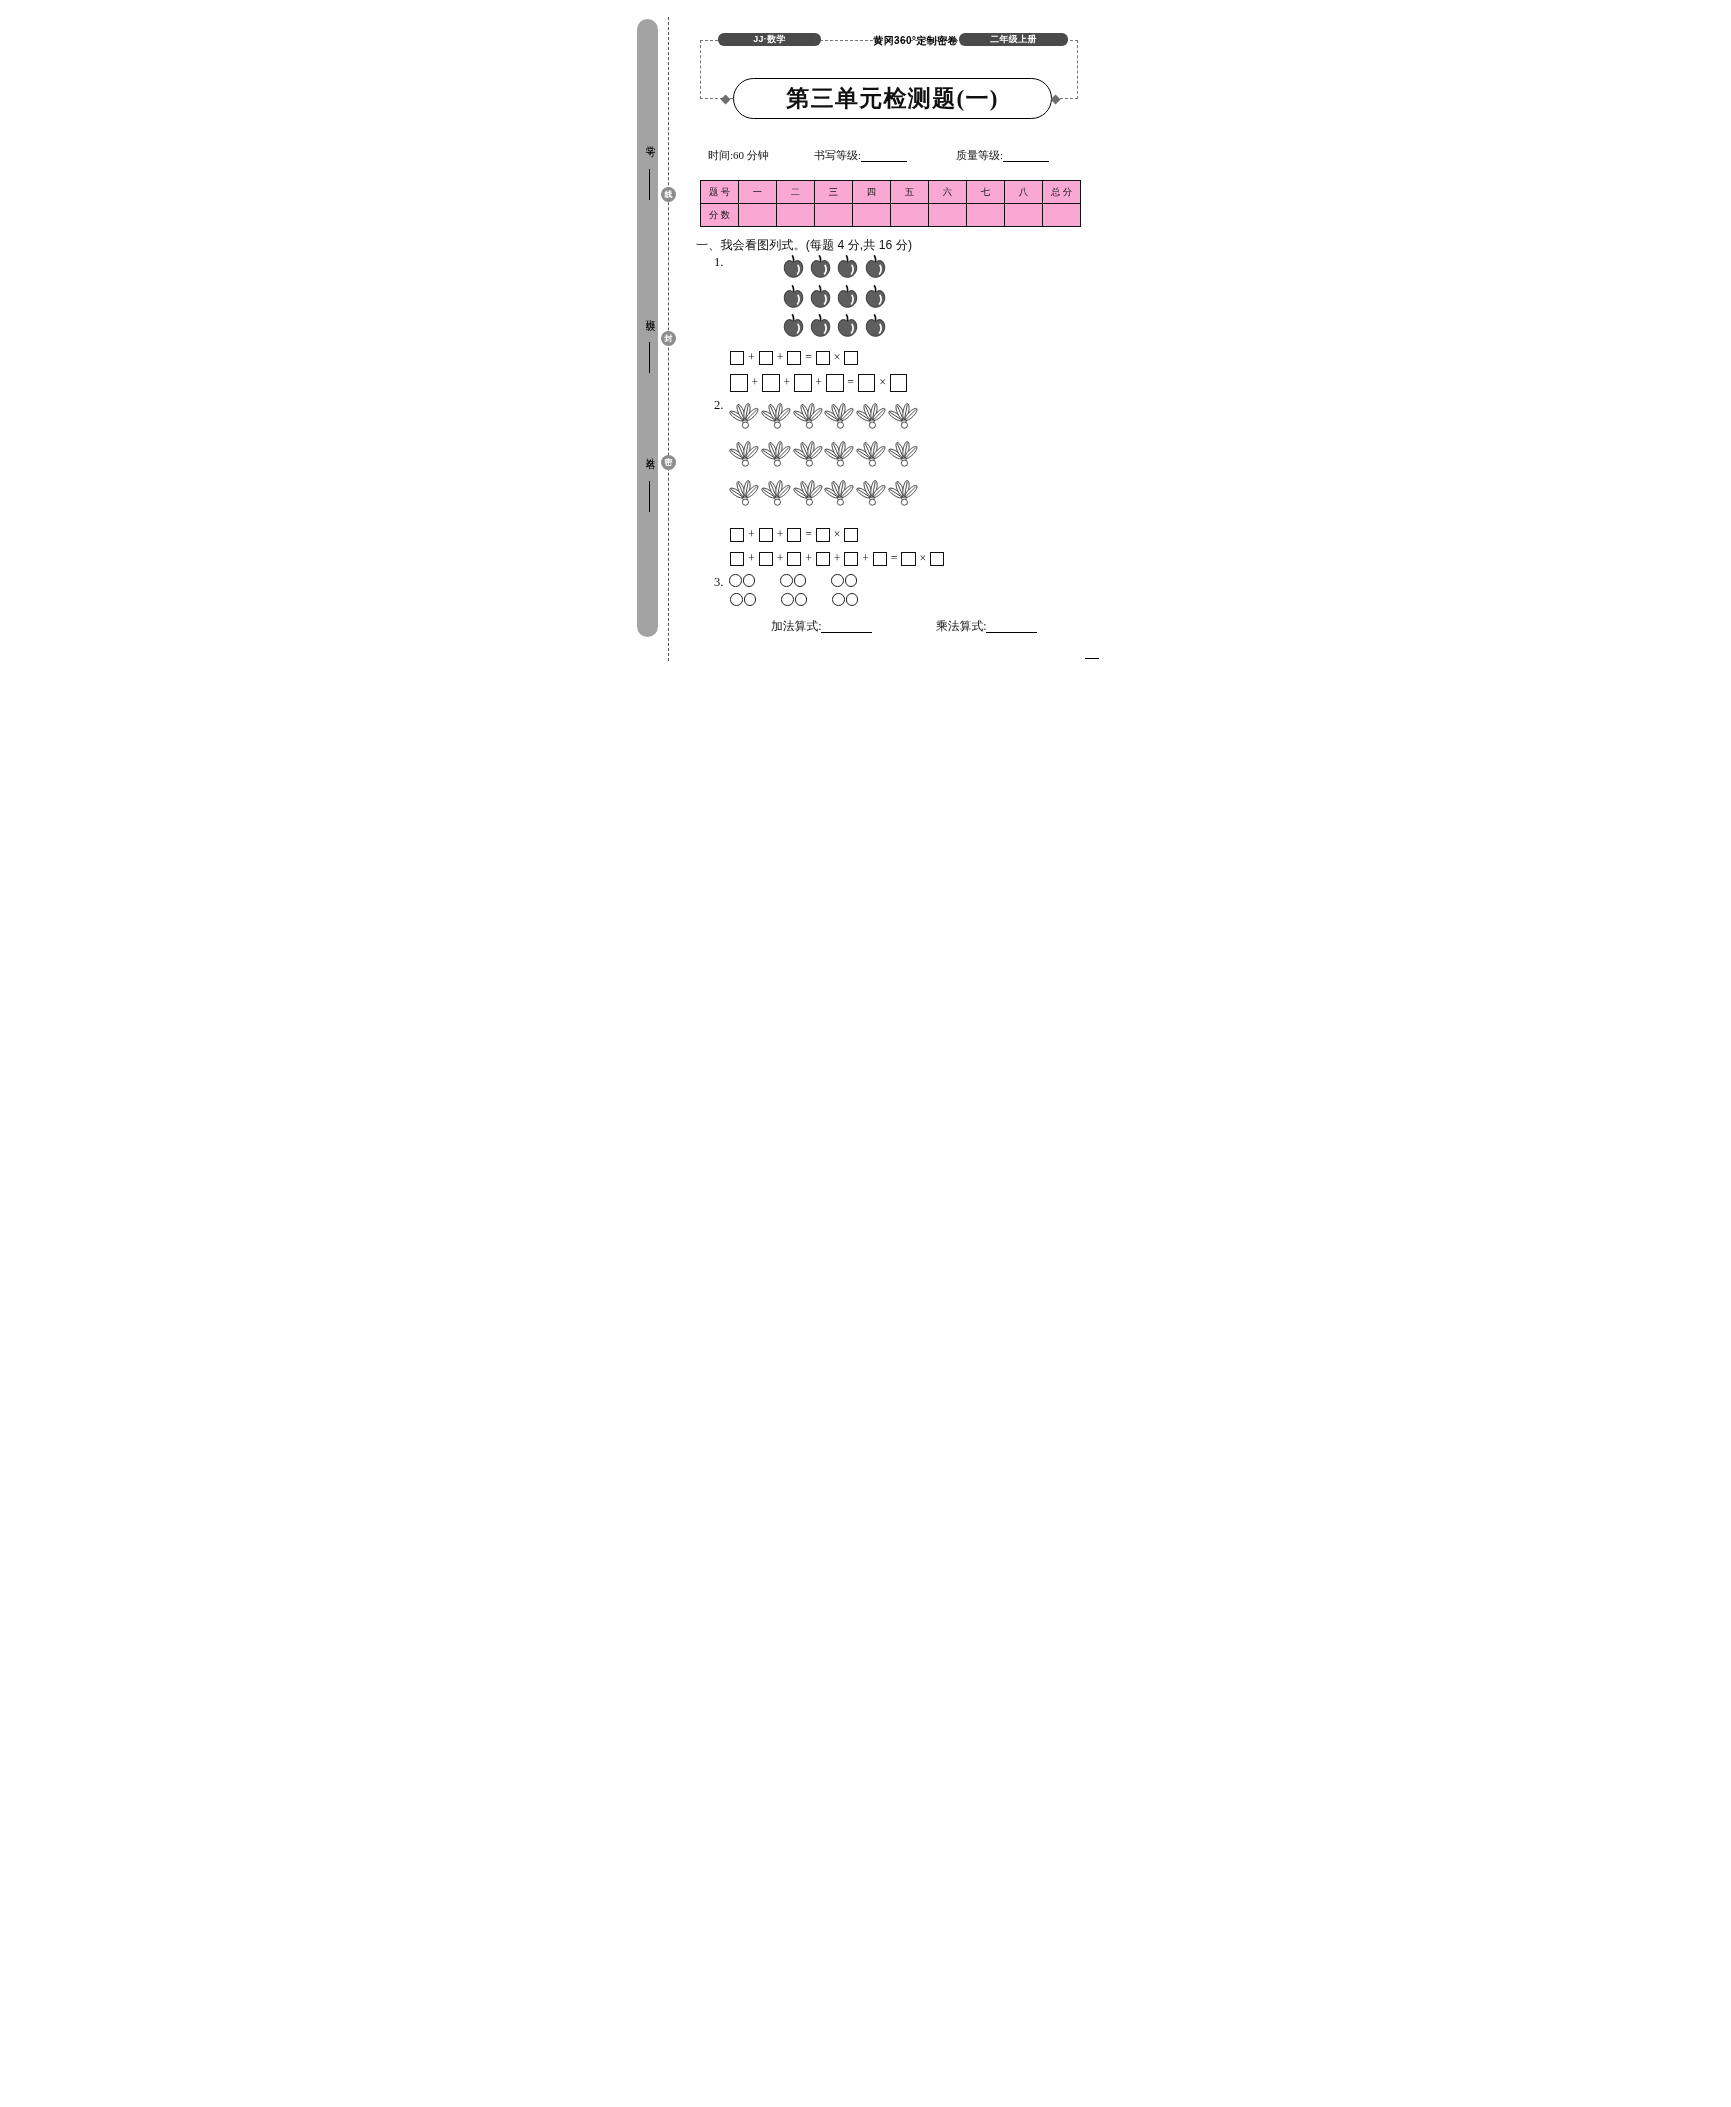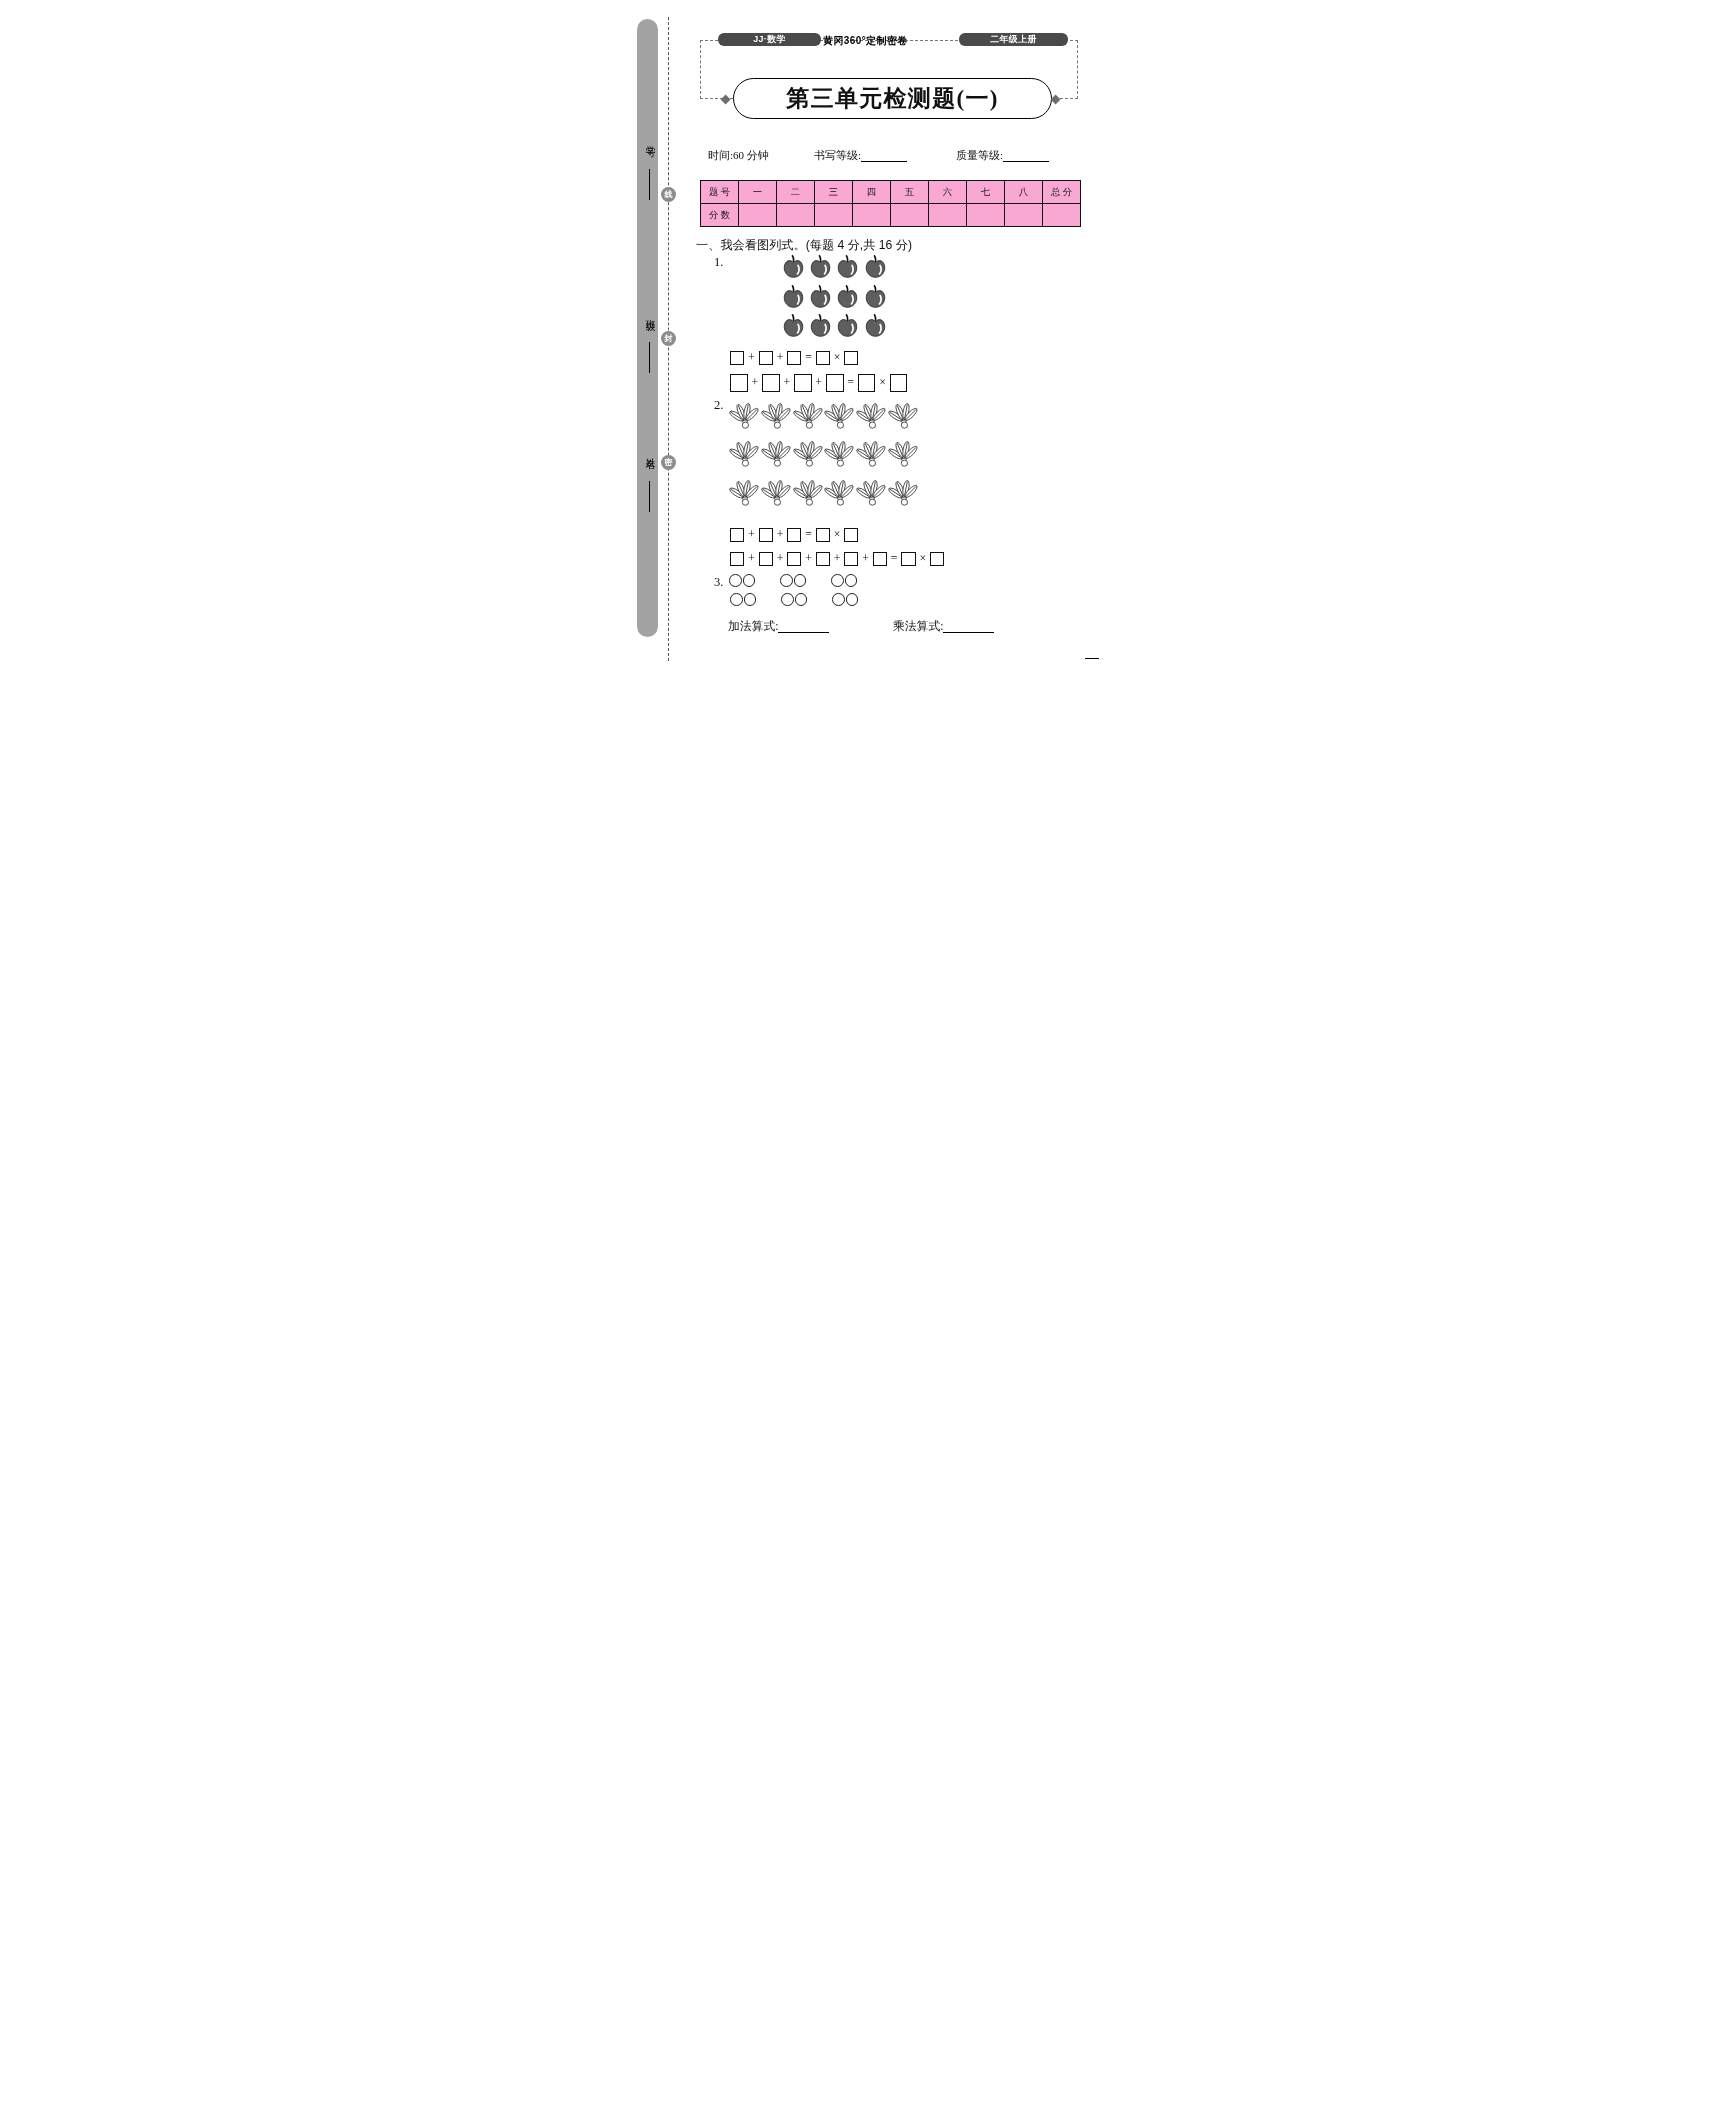--- a/index.html
+++ b/index.html
@@ -37,21 +37,21 @@
   }
   .pill {
     position:absolute; height:13px; border-radius:6px;
     background:var(--badge-bg,#4a4a4a); color:#fff;
     font-family:"Liberation Sans", sans-serif; font-weight:bold; font-size:8.9px;
     display:flex; align-items:center; justify-content:center; letter-spacing:0.4px;
   }
   .subject-pill { left:93px; top:33px; width:103px; }
   .grade-pill   { left:334px; top:33px; width:109px; }
   .brand-text {
-    position:absolute; left:198px; top:34px; width:135px; text-align:left;
+    position:absolute; left:198px; top:34px; width:135px; text-align:right;
     font-family:"Liberation Sans", sans-serif; font-weight:bold; font-size:10px;
     letter-spacing:0.4px; color:#000;
   }
   .title-box {
     position:absolute; left:108px; top:78px; width:319px; height:41px;
     border:1.5px solid #000; border-radius:23px; background:#fff;
     display:flex; align-items:center; justify-content:center;
   }
   .title-text { font-size:23px; font-weight:bold; letter-spacing:1.3px; }
   .diamond {
@@ -91,21 +91,21 @@
   .eq { position:absolute; display:flex; align-items:center; gap:3.8px; }
   .abox { display:inline-block; border:0.8px solid #111; background:#fff; }
   .abox.sm { width:14.3px; height:14.3px; }
   .abox.lg { width:17.7px; height:17.7px; }
   .op { font-size:11.8px; line-height:1; }
 
   .circle-row { position:absolute; display:flex; gap:24.5px; }
   .cgroup { display:flex; gap:1.3px; }
   .circle { width:12.6px; height:12.6px; border:0.8px solid #222; border-radius:50%; background:#fff; }
 
-  .answer-label { position:absolute; font-size:11.8px; }
+  .answer-label { position:absolute; font-size:11.8px;margin-left:43px; }
   .answer-label .blank-line { width:51px; }
 
   .page-mark { position:absolute; left:460px; top:658px; width:13.5px; border-top:1.1px solid #000; }
 </style>
 </head>
 <body>
 
 <div class="page">
 
   <div class="binding-bar"></div>

